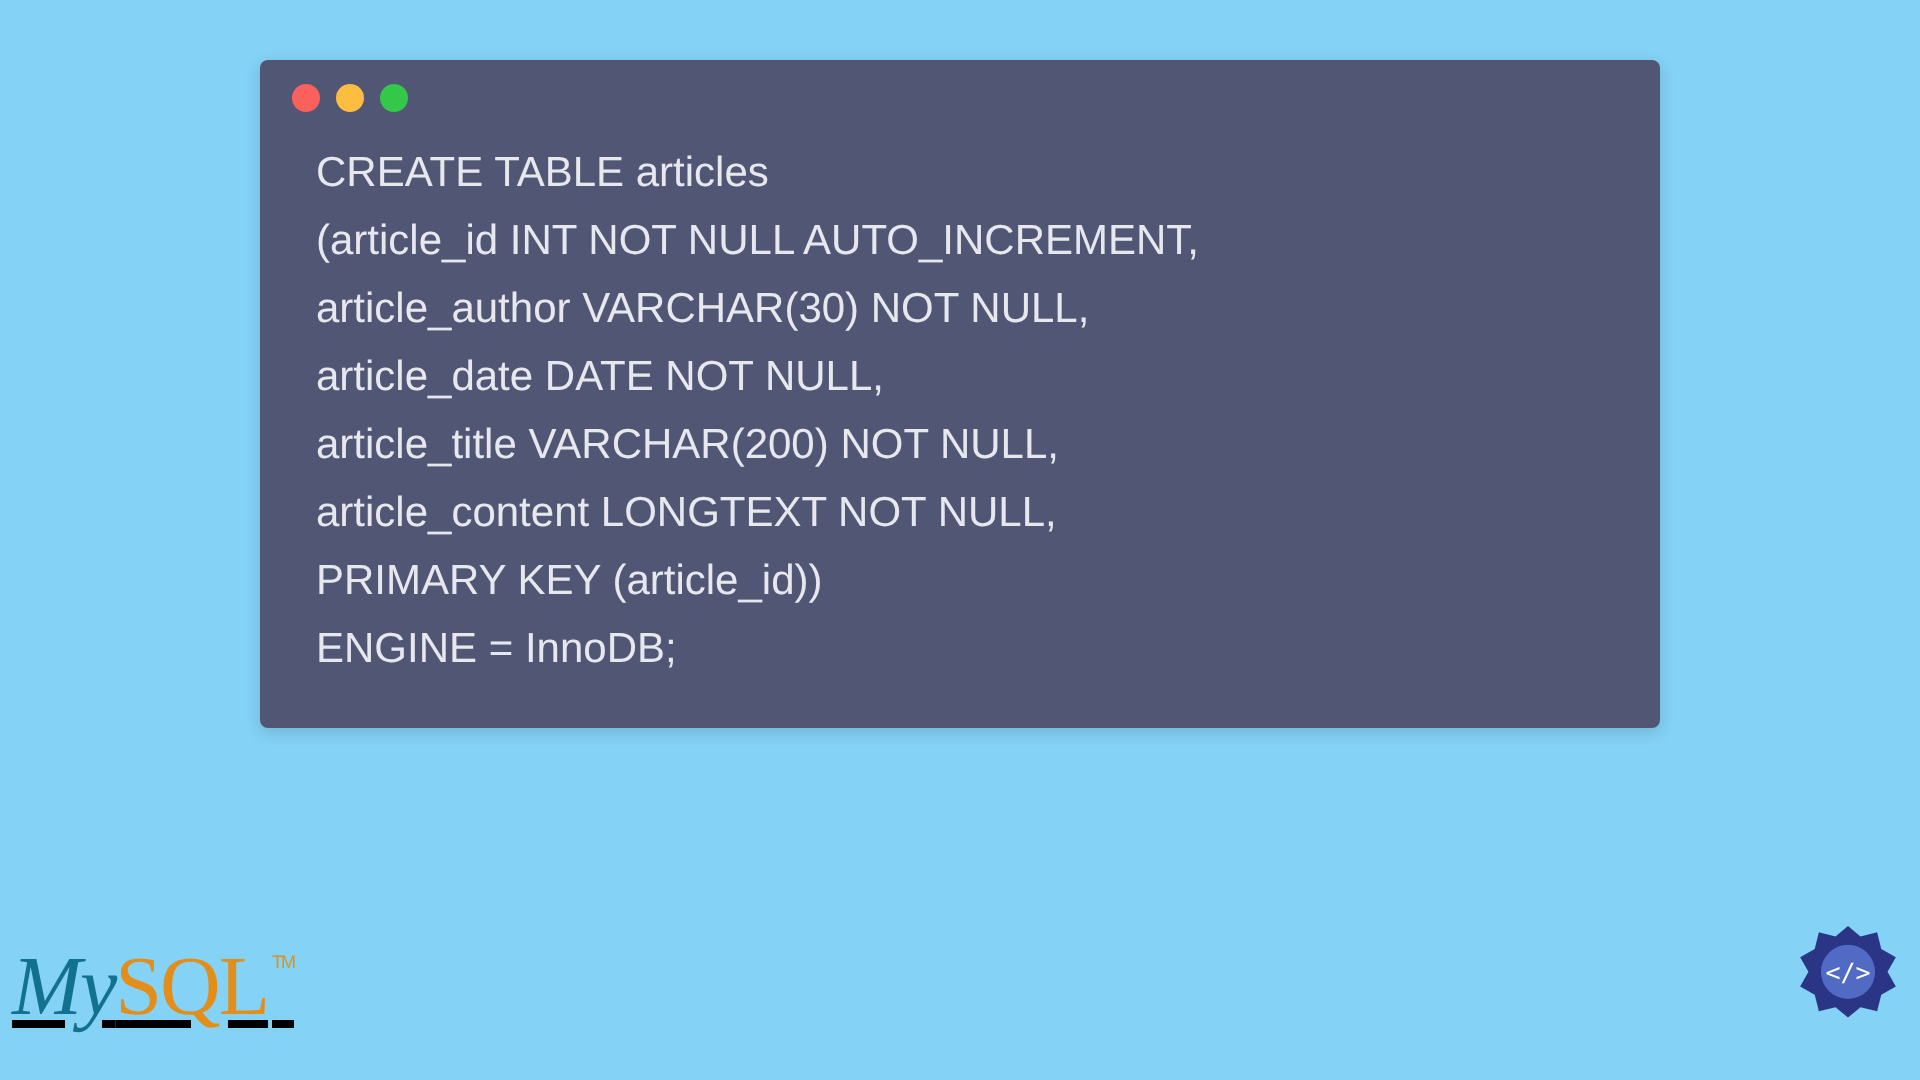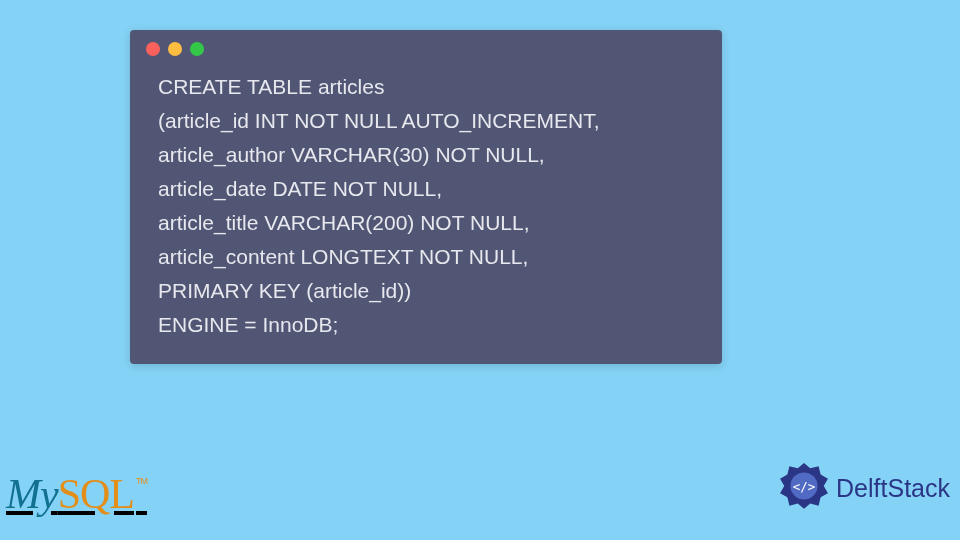--- a/index.html
+++ b/index.html
@@ -8,21 +8,21 @@
     height: 540px;
     background: #84d2f6;
     font-family: Arial, Helvetica, sans-serif;
     position: relative;
     overflow: hidden;
   }
   .code-window {
     position: absolute;
     left: 130px;
     top: 30px;
-    width: 592px;
+    width: 700px;
     background: #515674;
     border-radius: 4px;
     box-shadow: 0 2px 8px rgba(0,0,0,0.15);
   }
   .title-bar {
     padding: 12px 16px 6px;
     display: flex;
     gap: 8px;
     align-items: center;
   }
@@ -97,14 +97,13 @@
 <div class="delft-logo">
   <span class="delft-icon">
     <svg viewBox="0 0 100 100">
       <g fill="#2b3585">
         <polygon points="50,2 62,12 78,8 82,24 96,32 88,46 96,60 82,68 78,84 62,80 50,90 38,80 22,84 18,68 4,60 12,46 4,32 18,24 22,8 38,12"></polygon>
       </g>
       <circle cx="50" cy="46" r="26" fill="#516ac4"></circle>
       <text x="50" y="55" text-anchor="middle" font-size="24" fill="#fff" font-family="monospace">&lt;/&gt;</text>
     </svg>
   </span>
-  <span class="delft-text">DelftStack</span>
 </div>
 
 </body></html>

